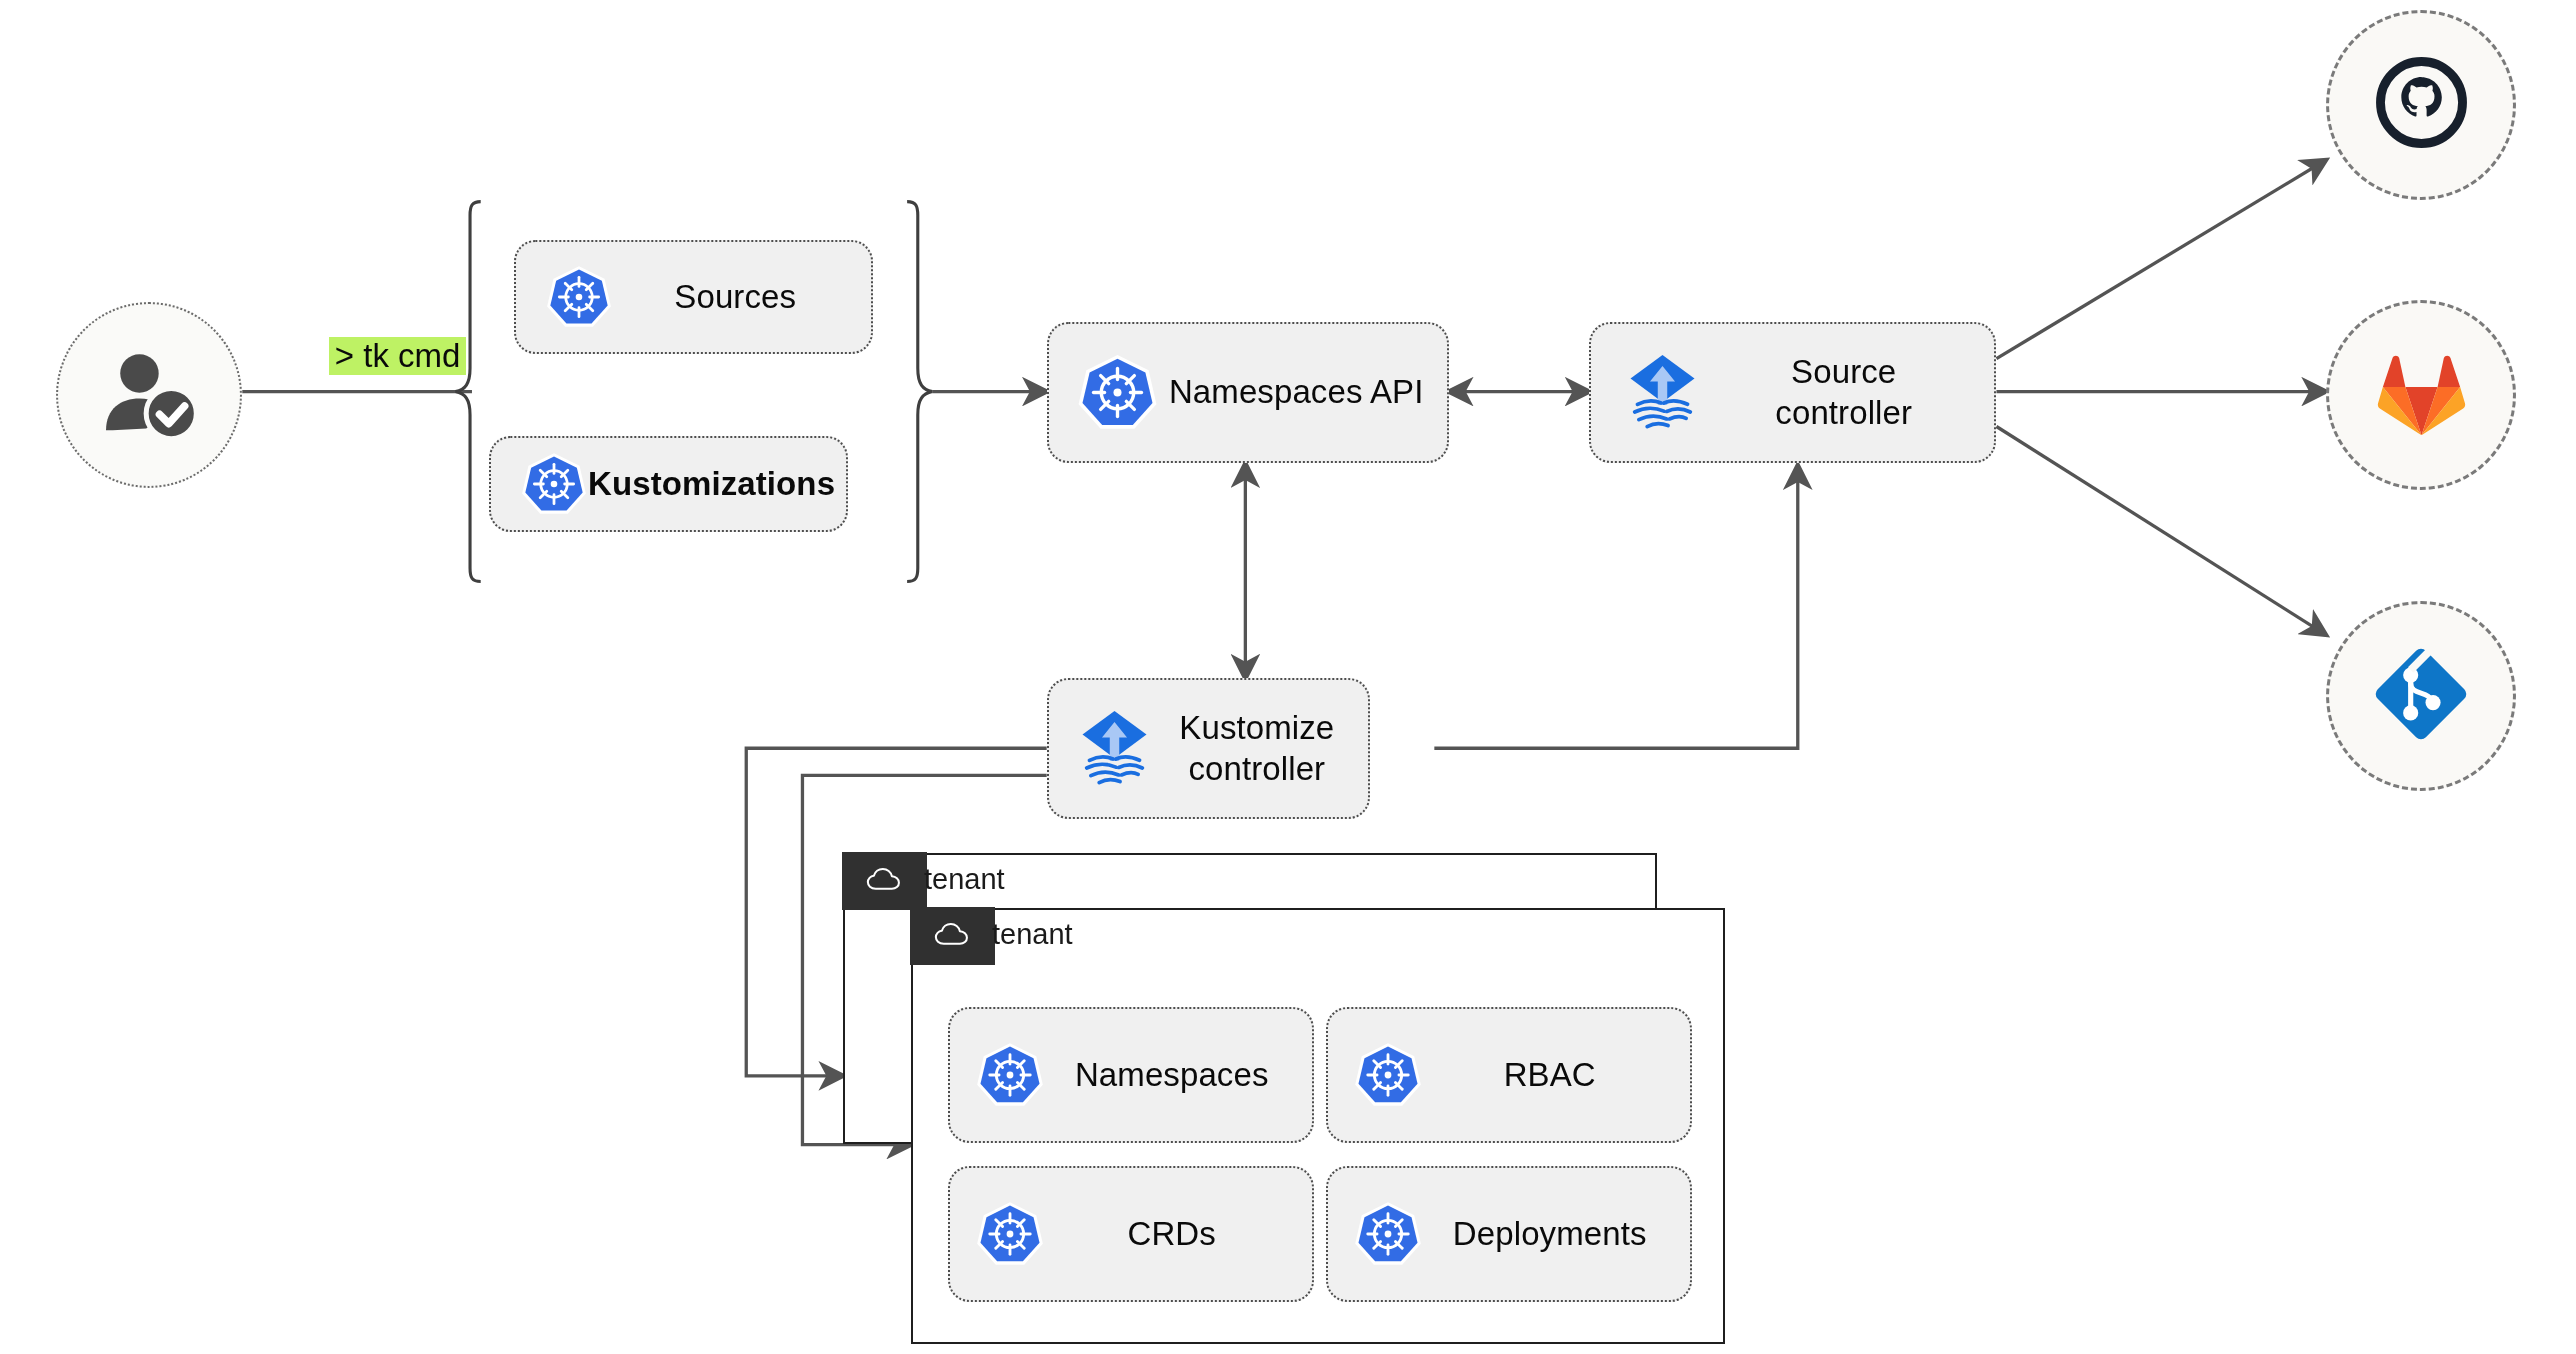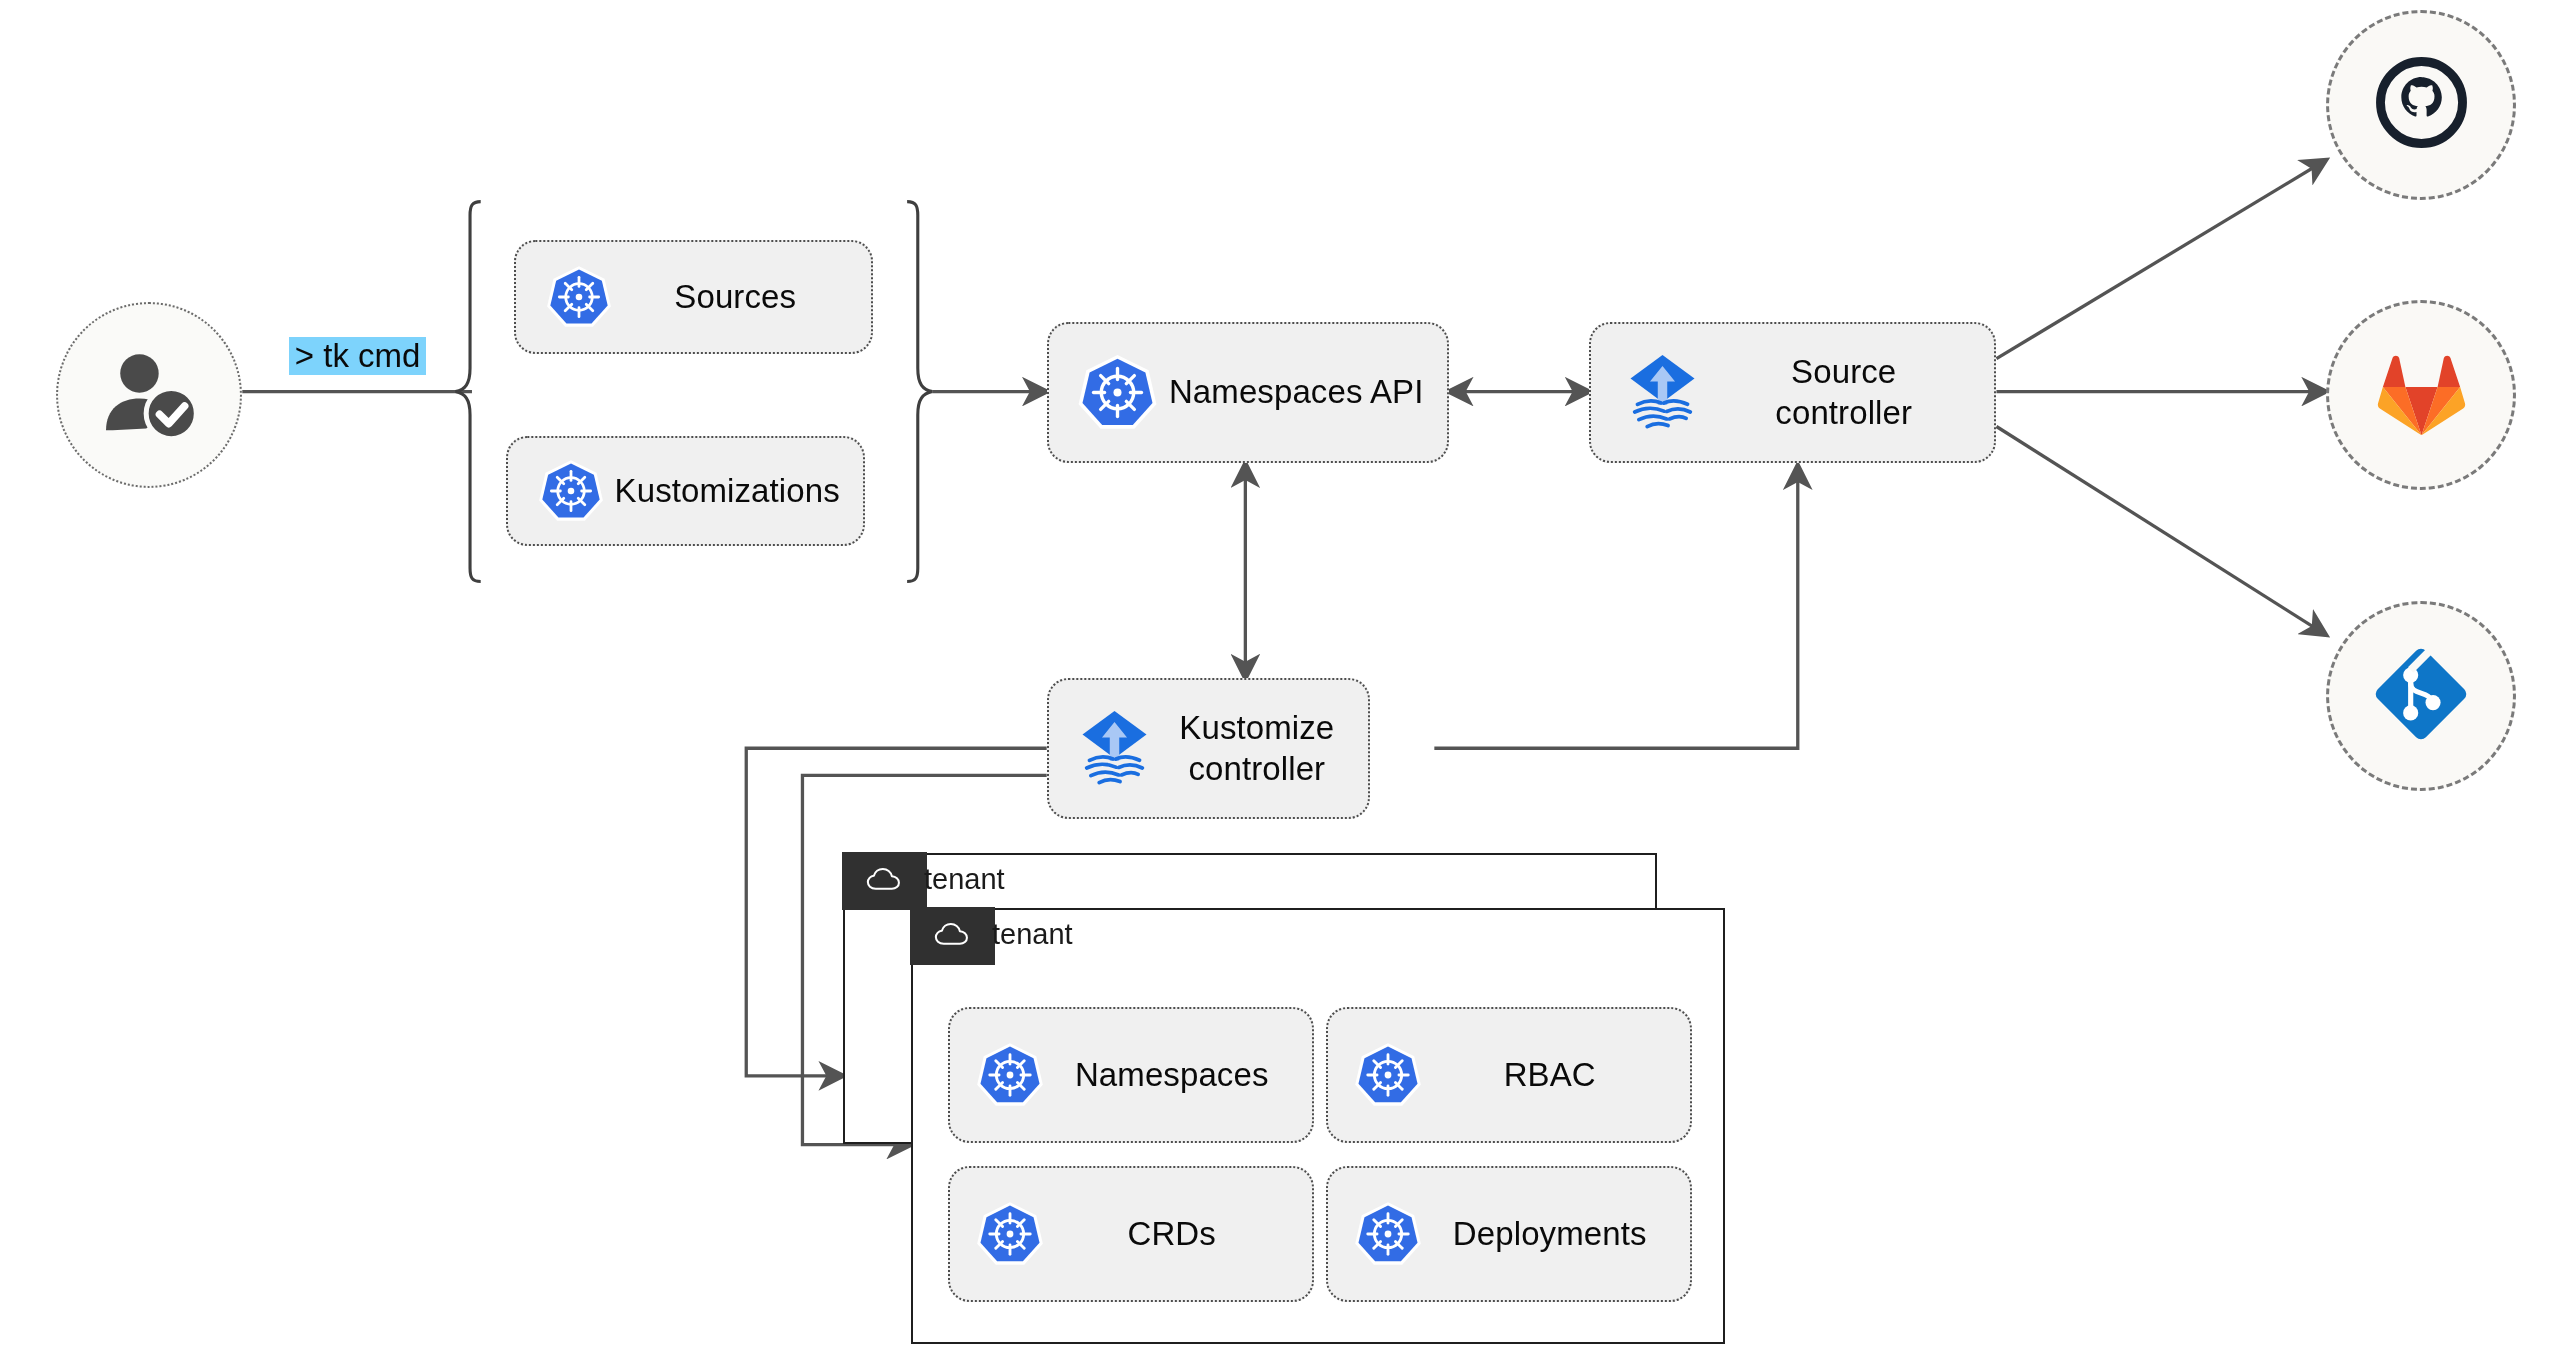--- a/index.html
+++ b/index.html
@@ -76,22 +76,23 @@
     align-items: center;
     justify-content: center;
   }
 
   
   .edge-label {
     position: absolute;
     color: #0a0a0a;
     font-size: 33px;
     white-space: nowrap;
-    background: #7dd3fc;
+    background: #bef264;
     padding: 0 5.8px;
+    margin-left: 40px;
   }
 
   
   .cluster {
     position: absolute;
     box-sizing: border-box;
     background: #ffffff;
     border: 2.9px solid #1f1f1f;
   }
   .cluster-tab {
@@ -203,21 +204,21 @@
           <path d="M19 19 L25.2 25.2"></path>
           <path d="M38.8 38.8 L45 45"></path>
           <path d="M45 19 L38.8 25.2"></path>
           <path d="M25.2 38.8 L19 45"></path>
         </g>
       </svg>
     </span>
     <span class="nlabel">Sources</span>
   </div>
 
-  <div class="node" style="left:506px; top:436px; width:359px; height:110px;">
+  <div class="node" style="left:489px; top:436px; width:359px; height:96px;font-weight:bold;">
     <span class="nicon" style="margin-left:29px;">
       <svg width="68" height="68" viewBox="0 0 64 64" xmlns="http://www.w3.org/2000/svg">
         <path d="M32 3 L56 14.8 L62 41 L45 60 L19 60 L2 41 L8 14.8 Z" fill="#ffffff"></path>
         <path d="M32 6 L53.5 16.6 L59 40 L43.8 57 L20.2 57 L5 40 L10.5 16.6 Z" fill="#326ce5"></path>
         <g fill="none" stroke="#ffffff" stroke-width="2.6" stroke-linecap="round">
           <circle cx="32" cy="32" r="12.5"></circle>
           <circle cx="32" cy="32" r="3.1" fill="#ffffff" stroke="none"></circle>
           <path d="M32 13.5 V22"></path>
             <path d="M32 42 V50.5"></path>
           <path d="M13.5 32 H22"></path>

